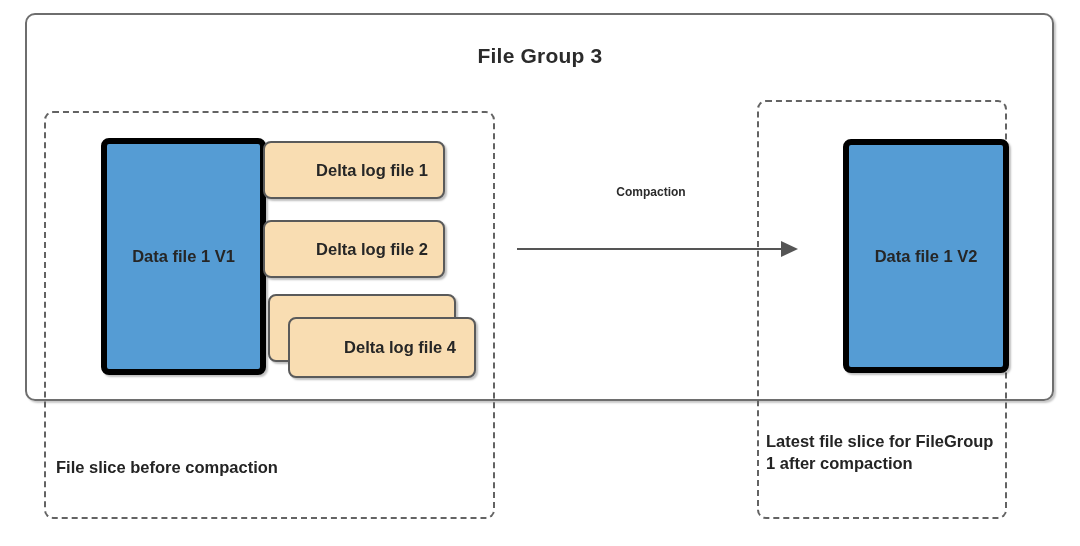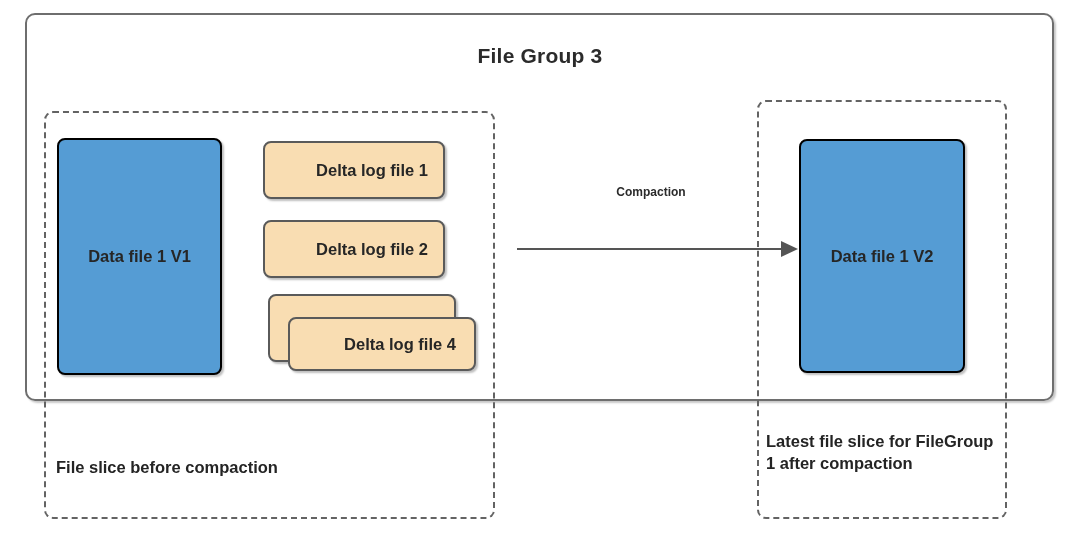--- a/index.html
+++ b/index.html
@@ -63,30 +63,31 @@
     left: 757px;
     top: 100px;
     width: 250px;
     height: 419px;
   }
 
   
   .data-box {
     position: absolute;
     background: #559CD4;
-    border: 2px solid #000000;
+    border: 6px solid #000000;
     border-radius: 8px;
     box-sizing: border-box;
     display: flex;
     align-items: center;
     justify-content: center;
     font-size: 16.5px;
     font-weight: bold;
     color: #262626;
     box-shadow: 2px 2px 2px rgba(0,0,0,0.25);
+    margin-left: 44px;
   }
   .data-box-left {
     left: 57px;
     top: 138px;
     width: 165px;
     height: 237px;
   }
   .data-box-right {
     left: 799px;
     top: 139px;
@@ -106,21 +107,21 @@
     justify-content: center;
     font-size: 16.5px;
     font-weight: bold;
     color: #262626;
     box-shadow: 2px 2px 2px rgba(0,0,0,0.25);
     padding-left: 36px;
   }
   .delta-1 { left: 263px; top: 141px;  width: 182px; height: 58px; }
   .delta-2 { left: 263px; top: 220px;  width: 182px; height: 58px; }
   .delta-3 { left: 268px; top: 294px;  width: 188px; height: 68px; z-index: 1; }
-  .delta-4 { left: 288px; top: 317px;  width: 188px; height: 54px; z-index: 2; }
+  .delta-4 { left: 288px; top: 317px;  width: 188px; height: 61px; z-index: 2; }
 
   
   .arrow-line {
     position: absolute;
     left: 517px;
     top: 248px;
     width: 268px;
     height: 2px;
     background: #555555;
   }

